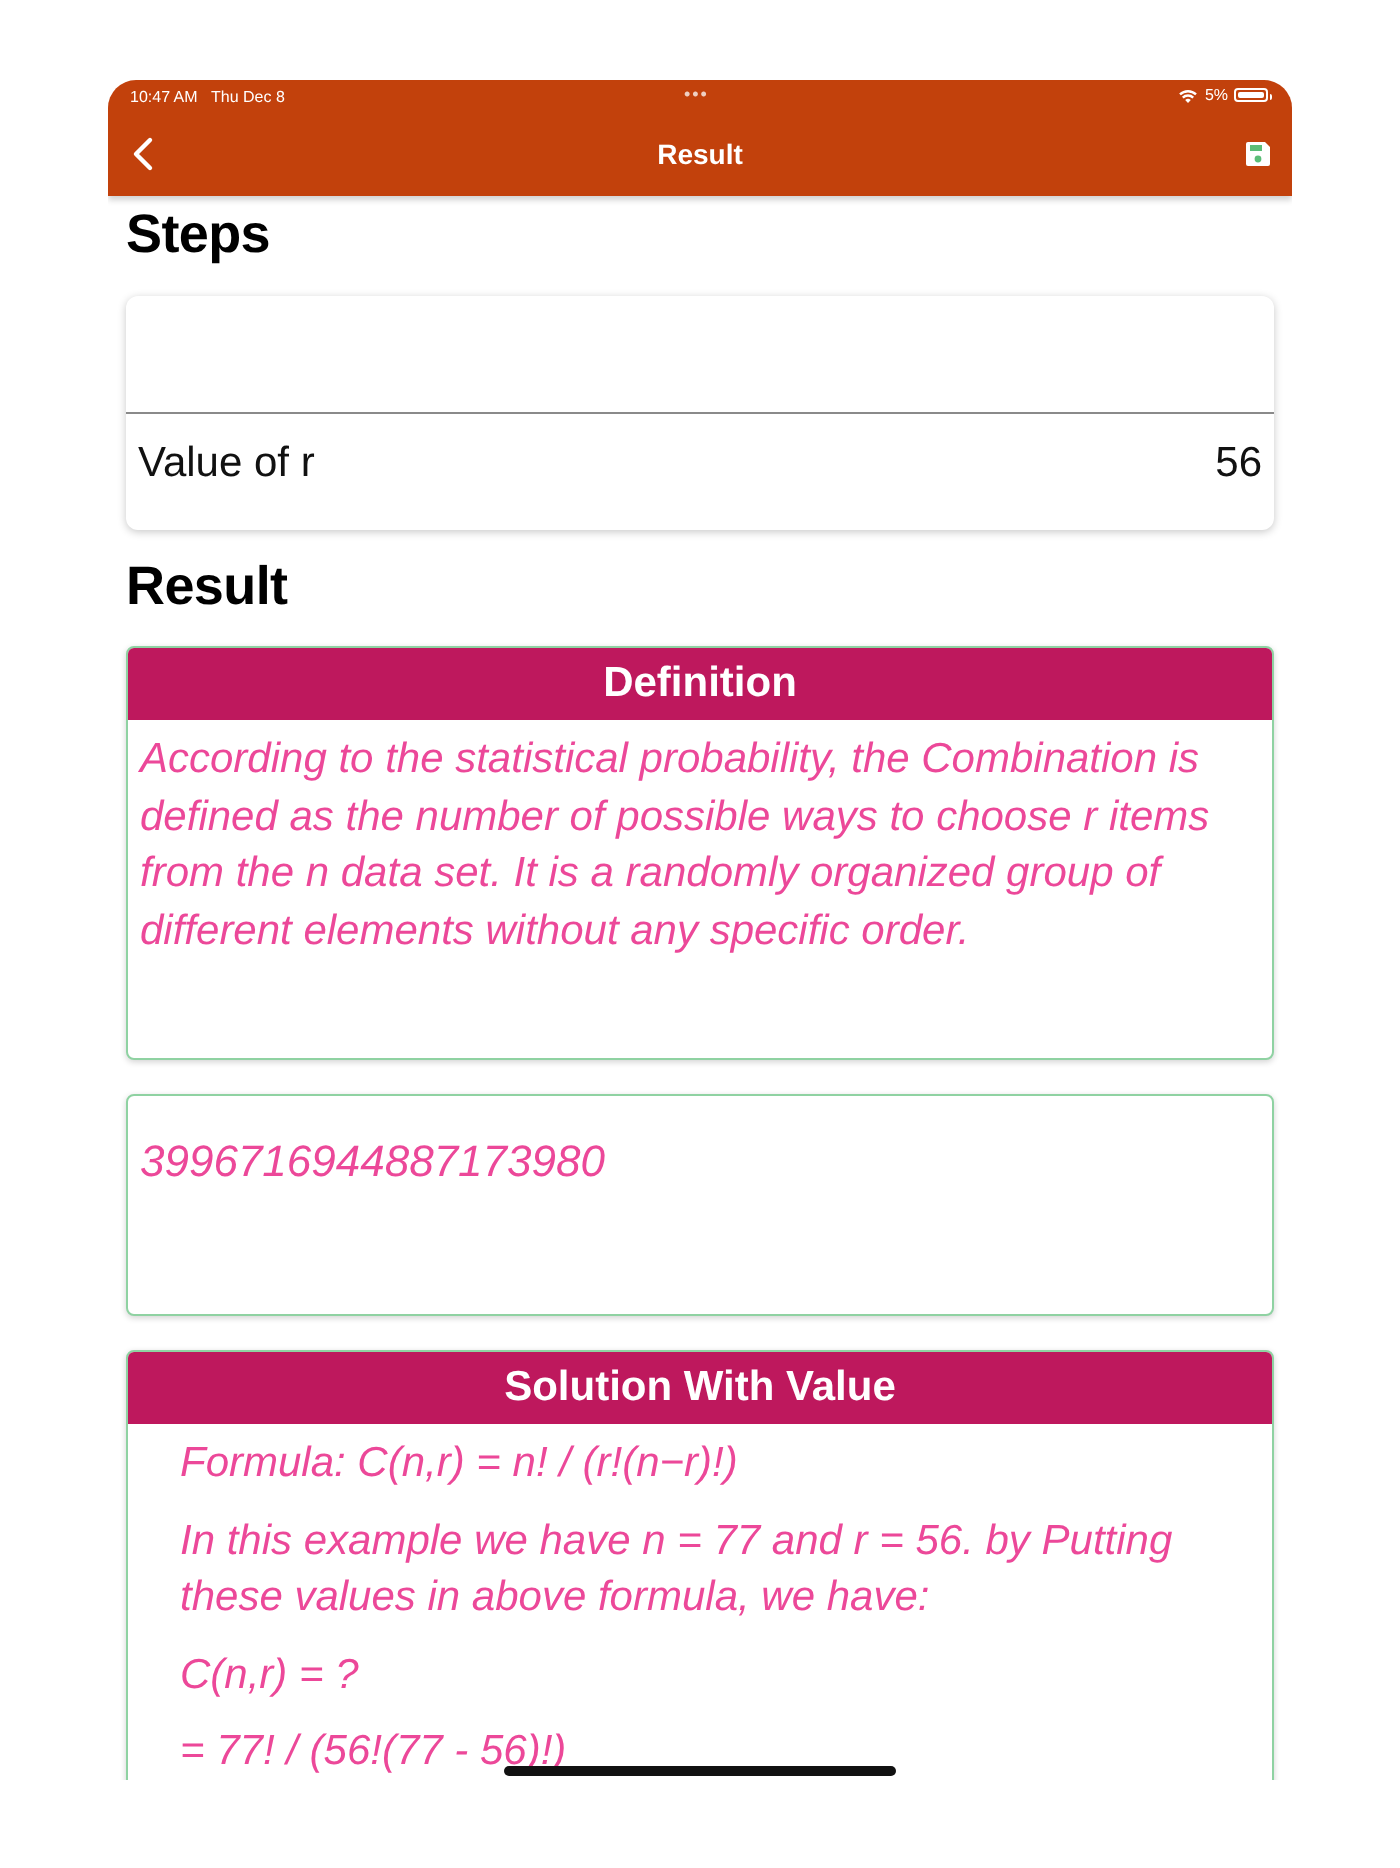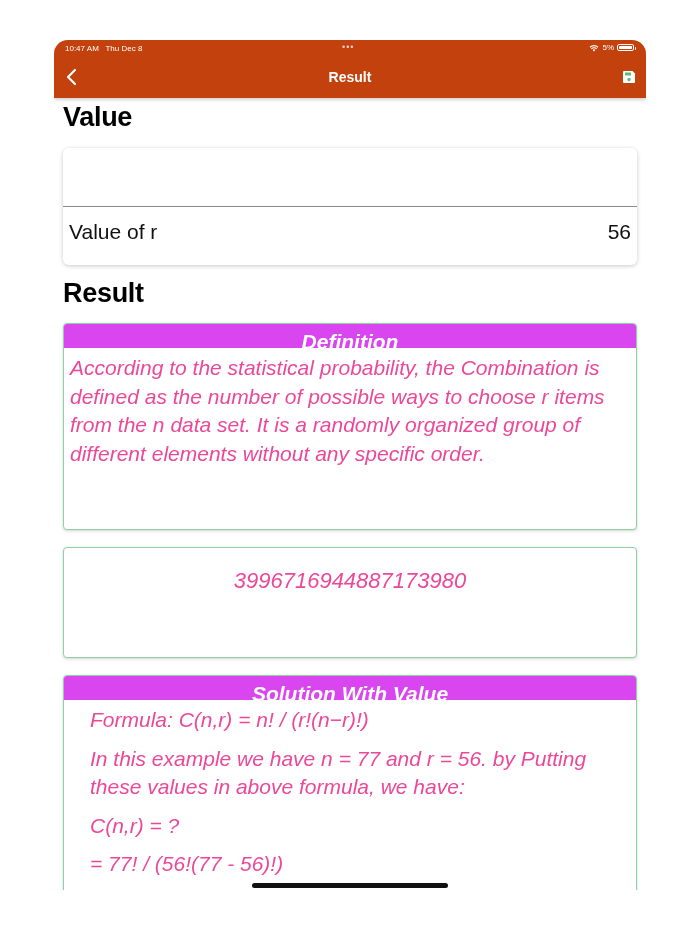--- a/index.html
+++ b/index.html
@@ -23,23 +23,23 @@
 
   .section-title { position: absolute; left: 9px; font-size: 27px; font-weight: bold; color: #000; letter-spacing: -0.3px; }
 
   .input-card { position: absolute; left: 9px; top: 108px; width: 574px; height: 117px; background: #fff; border-radius: 6px; box-shadow: 0 1px 4px rgba(0,0,0,0.22); }
   .input-row { position: absolute; left: 0; width: 100%; height: 58px; font-size: 21px; color: #111; }
   .input-row .lbl { position: absolute; left: 6px; top: 13px; }
   .input-row .val { position: absolute; right: 6px; top: 13px; }
   .row-divider { position: absolute; left: 0; top: 58px; width: 100%; height: 1px; background: #8a8a8a; }
 
   .card { position: absolute; left: 9px; width: 574px; background: #fff; border: 1px solid #8fd2a2; border-radius: 4px; box-shadow: 0 1px 3px rgba(0,0,0,0.18); overflow: hidden; }
-  .card-head { height: 24px; background: #d946ef; color: #fff; font-size: 21px; font-weight: bold; text-align: center; line-height: 36px; font-style: italic; }
+  .card-head { height: 36px; background: #be185d; color: #fff; font-size: 21px; font-weight: bold; text-align: center; line-height: 36px; }
   .card-body { padding: 6px 6px; font-size: 21px; line-height: 28.5px; color: #ec4899; font-style: italic; }
-  .answer-body { text-align: center; padding-top: 19px; font-size: 22px; }
+  .answer-body { text-align: left; padding-top: 19px; font-size: 22px; }
   .step { margin-bottom: 10px; margin-left: 20px; }
 
   .home-indicator { position: absolute; left: 252px; top: 883px; width: 196px; height: 5px; background: #111; border-radius: 3px; z-index: 5; }
 </style>
 </head>
 <body>
 
 <div class="device">
 
   <div class="header">
@@ -65,21 +65,21 @@
     <div class="nav-title">Result</div>
     <div class="nav-save">
       <svg width="14" height="14" viewBox="0 0 14 14">
           <path d="M1 2 Q1 1 2 1 L10.5 1 L13 3.5 L13 12 Q13 13 12 13 L2 13 Q1 13 1 12 Z" fill="#fff"></path>
           <rect x="3" y="2.5" width="6" height="3" fill="#5bbd77"></rect>
           <circle cx="7" cy="9.5" r="1.7" fill="#5bbd77"></circle>
         </svg>
     </div>
   </div>
 
-  <div class="section-title" style="top:62px;">Value</div>
+  <div class="section-title" style="top:62px;">Steps</div>
 
   <div class="input-card">
     <div class="row-divider"></div>
     <div class="input-row" style="top:59px;">
       <span class="lbl">Value of r</span>
       <span class="val">56</span>
     </div>
   </div>
 
   <div class="section-title" style="top:238px;">Result</div>

